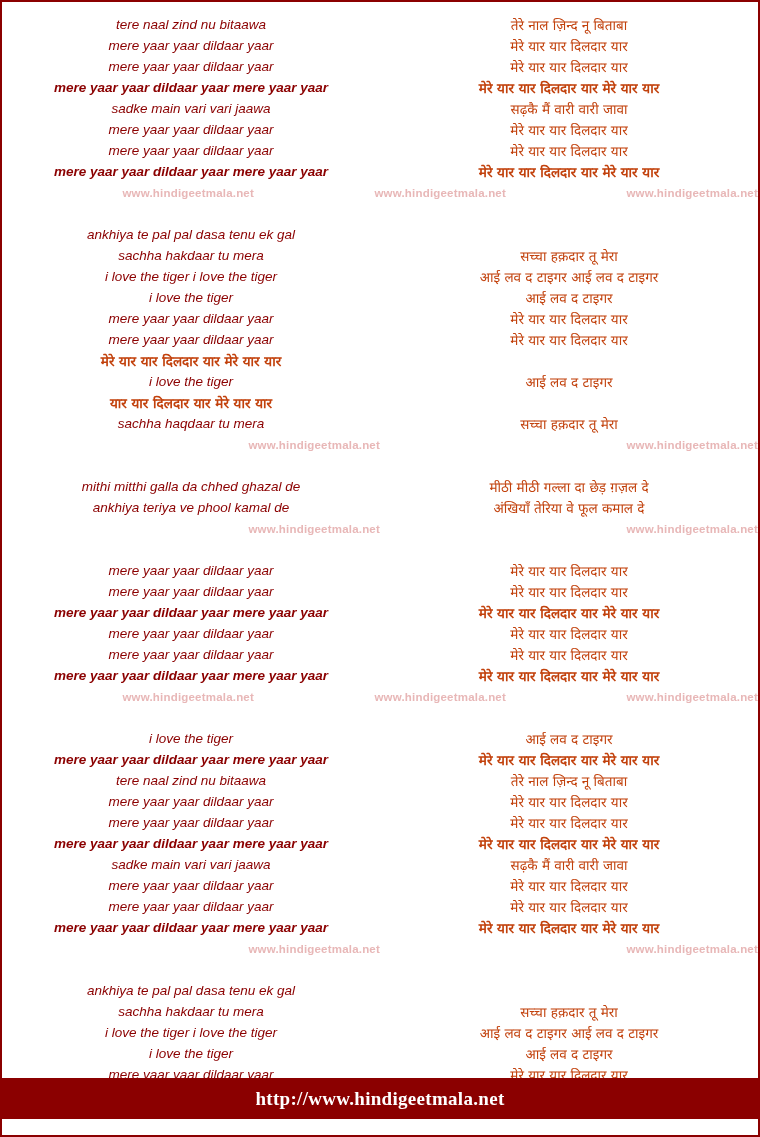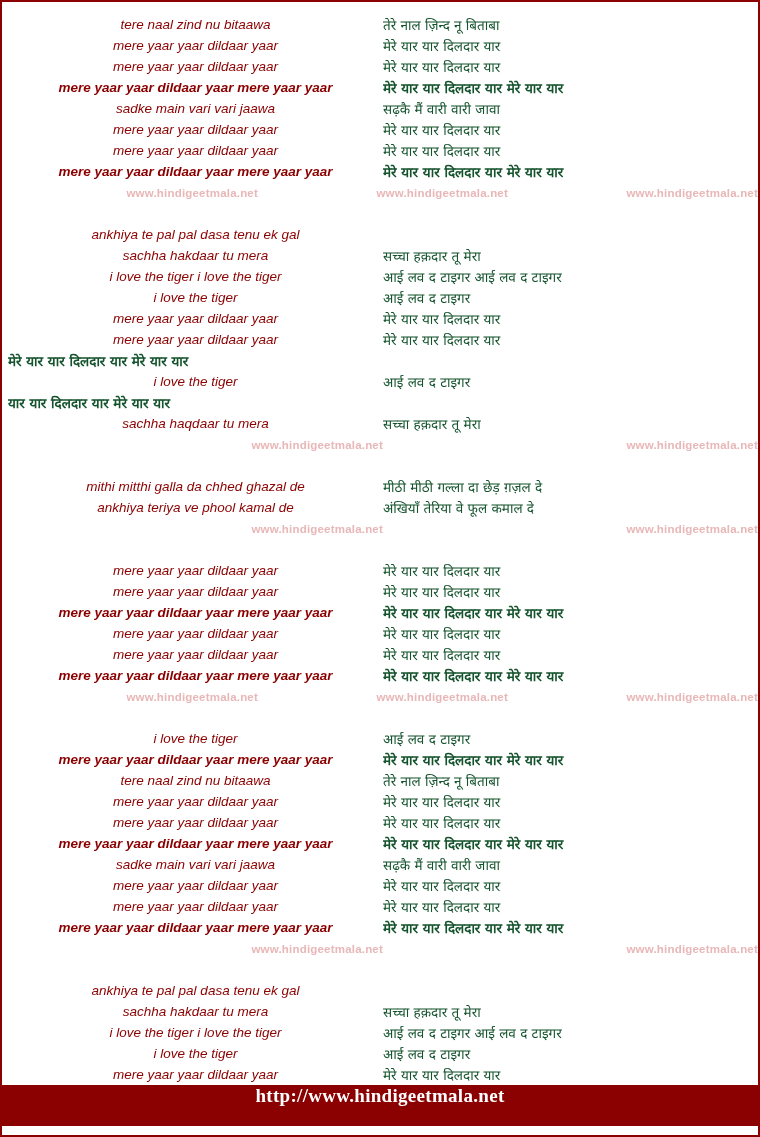--- a/index.html
+++ b/index.html
@@ -17,21 +17,21 @@
   #page {
     width: 760px;
     height: 1137px;
     position: relative;
     box-sizing: border-box;
     border: 2px solid #8b0000;
     background: #ffffff;
   }
   #lyrics-area {
     position: relative;
-    padding: 12px 0 0 6px;
+    padding: 12px 0 0 0;
     height: 1094px;
     box-sizing: border-box;
     overflow: hidden;
   }
   .line-row {
     display: flex;
     width: 100%;
     height: 21px;
     align-items: center;
   }
@@ -39,21 +39,22 @@
     width: 50%;
     text-align: center;
     color: #8b0000;
     font-size: 13.5px;
     font-style: italic;
     white-space: nowrap;
     overflow: hidden;
   }
   .col-right {
     width: 50%;
-    color: #14532d;
+    text-align: center;
+    color: #c2410c;
     font-size: 13.5px;
     white-space: nowrap;
     overflow: hidden;
     font-family: "DejaVu Sans", sans-serif;
   }
   .bold .col-left, .bold .col-right {
     font-weight: bold;
   }
   .spacer {
     height: 21px;
@@ -71,24 +72,25 @@
   }
   .wm-row span {
     flex: 1;
     text-align: right;
   }
   .wm-row.wm-2 span { flex: 0 0 50%; }
   #footer-bar {
     position: absolute;
     left: 0;
     right: 0;
-    bottom: 9px;
+    bottom: 16px;
     height: 41px;
     background: #8b0000;
     display: flex;
+    align-items: center;
     justify-content: center;
   }
   #footer-bar a, #footer-bar .footer-text {
     color: #ffffff;
     font-family: "Liberation Serif", serif;
     font-size: 19px;
     font-weight: bold;
     text-decoration: none;
     letter-spacing: 0.3px;
   }

